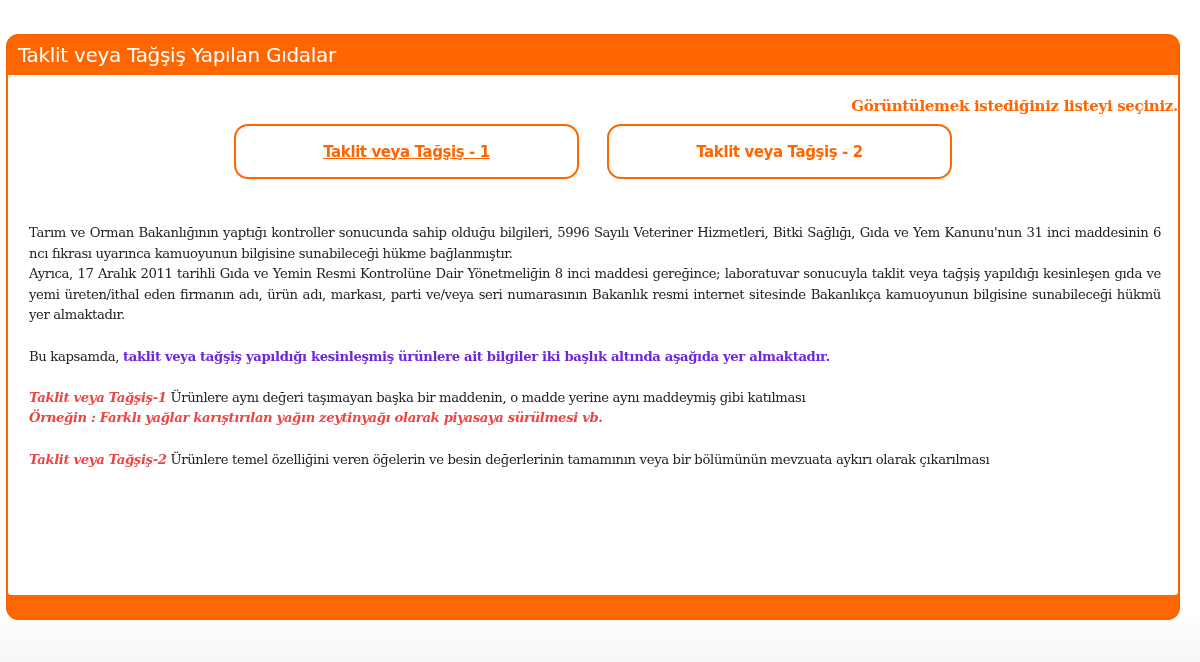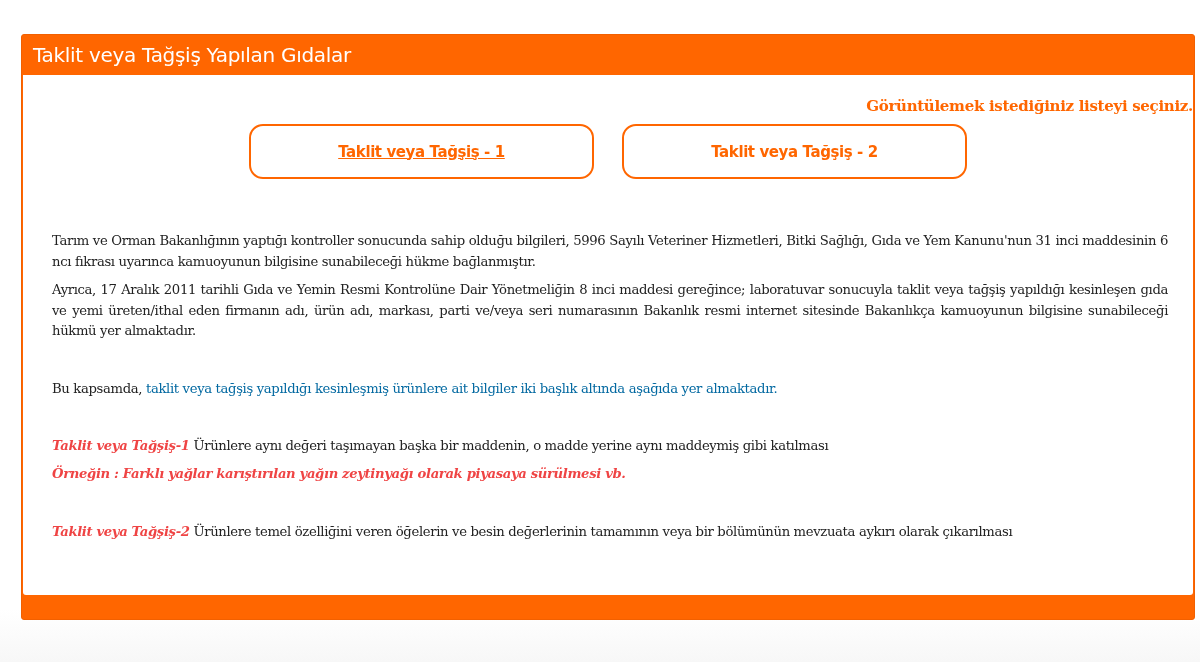--- a/index.html
+++ b/index.html
@@ -3,22 +3,22 @@
 <meta charset="utf-8">
 <style>
   html, body { margin: 0; padding: 0; }
   body {
     width: 1200px; height: 662px;
     background: linear-gradient(#ffffff 0%, #ffffff 92%, #f7f7f7 100%);
     font-family: "DejaVu Serif", serif;
     position: relative; overflow: hidden;
   }
   .panel {
-    position: absolute; left: 21px; top: 34px; width: 1174px; height: 586px;
-    background: #ff6600; border-radius: 3px;
+    position: absolute; left: 6px; top: 34px; width: 1174px; height: 586px;
+    background: #ff6600; border-radius: 12px;
     border: 1px solid #f26000; box-sizing: border-box;
   }
   .panel-title {
     position: absolute; left: 11px; top: 8px;
     color: #ffffff; font-family: "DejaVu Sans", sans-serif;
     font-size: 20px; letter-spacing: -0.3px;
   }
   .panel-body {
     position: absolute; left: 1px; top: 40px; width: 1170px; height: 520px;
     background: #ffffff; border-radius: 0 0 3px 3px;
@@ -36,23 +36,23 @@
     display: flex; align-items: center; justify-content: center;
     background: #fff; cursor: pointer;
   }
   .choice.c1 { left: 226px; text-decoration: underline; }
   .choice.c2 { left: 599px; }
   .content {
     position: absolute; left: 21px; top: 148px; width: 1132px;
     color: #222; font-size: 13.2px; line-height: 20.6px;
     letter-spacing: -0.35px;
   }
-  .content p { margin: 8px; text-align: justify; }
+  .content p { margin: 0; text-align: justify; }
   .content .gap { height: 20.6px; }
-  .hl { color: #0369a1; font-weight: normal; }
+  .hl { color: #6d28d9; font-weight: bold; }
   b { font-weight: bold; color: #ef4444; font-style: italic; }
 </style>
 </head>
 <body>
 
 <div class="panel">
   <div class="panel-title">Taklit veya Tağşiş Yapılan Gıdalar</div>
   <div class="panel-body">
     <div class="prompt">Görüntülemek istediğiniz listeyi seçiniz.</div>
     <div class="choice c1">Taklit veya Tağşiş - 1</div>

